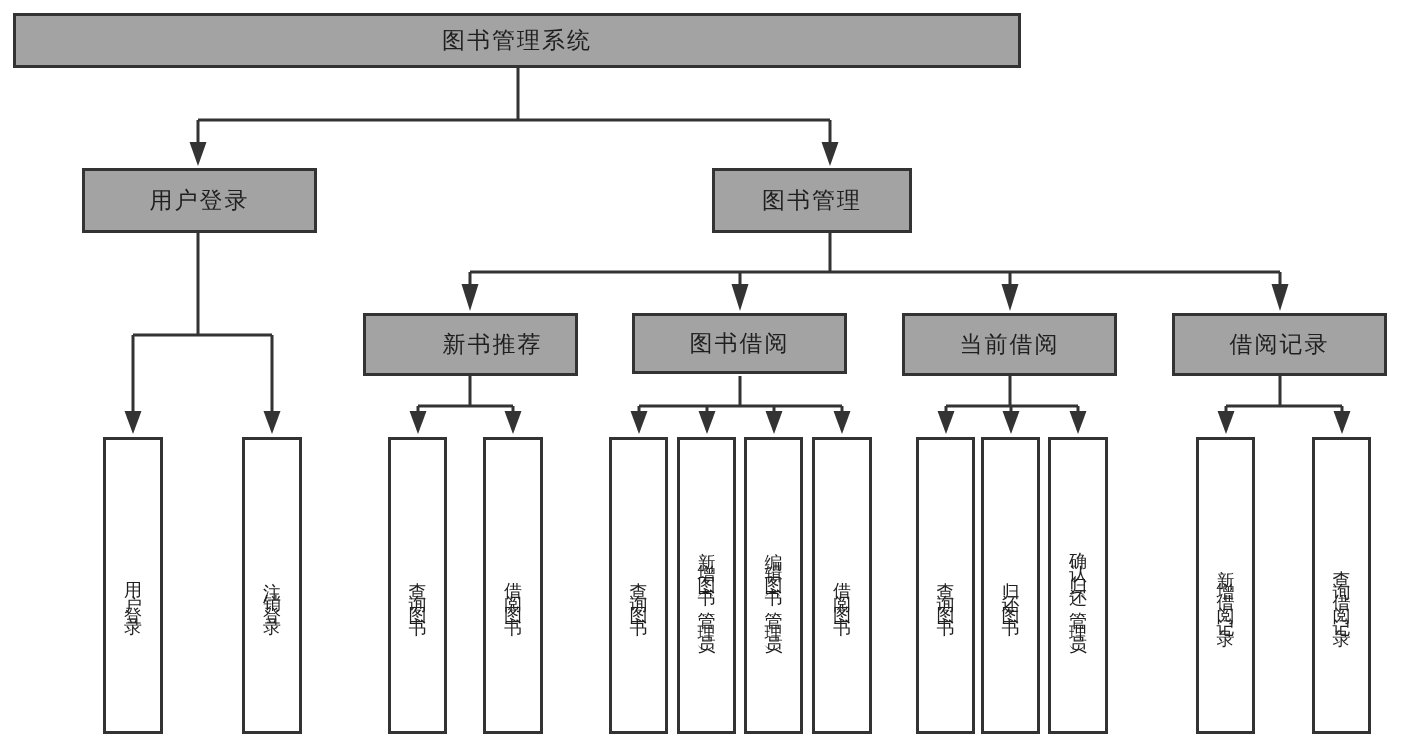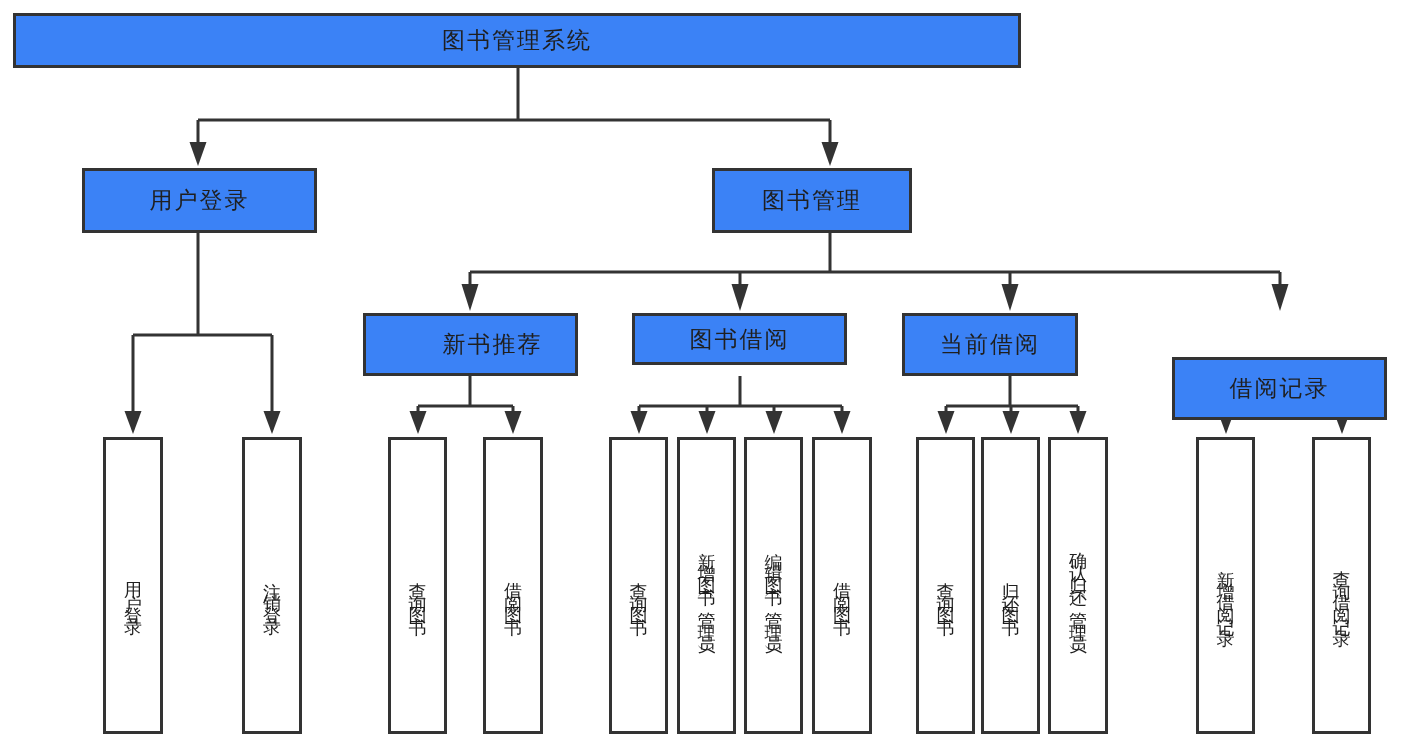--- a/index.html
+++ b/index.html
@@ -5,21 +5,21 @@
   html,body{margin:0;padding:0;background:var(--bg,#fff);}
   .canvas{
     position:relative;width:1405px;height:747px;background:var(--bg,#fff);
     font-family:"DejaVu Sans","Liberation Sans",sans-serif;
     color:var(--text-color,#1f1f1f);overflow:hidden;
   }
   svg.wires{position:absolute;left:0;top:0;}
   .line{stroke:var(--line-color,#333);stroke-width:3;fill:none;}
   .arrowheads polygon{fill:var(--line-color,#333);}
   .node{
-    position:absolute;box-sizing:border-box;background:#3b82f6;
+    position:absolute;box-sizing:border-box;background:#a3a3a3;
     border:3px solid var(--border-color,#333);
     display:flex;align-items:center;justify-content:center;
     font-size:23px;letter-spacing:2px;white-space:nowrap;
   }
   .vnode{
     position:absolute;box-sizing:border-box;background:#fff;
     border:3px solid var(--border-color,#333);
     top:437px;height:297px;
     display:flex;align-items:center;justify-content:center;
   }
@@ -69,23 +69,23 @@
       <polygon points="1333.5,411 1350.5,411 1342,434"></polygon>
     </g>
   </svg>
 
   <div class="node" style="left:13px;top:13px;width:1008px;height:55px;">图书管理系统</div>
 
   <div class="node" style="left:82px;top:168px;width:235px;height:65px;">用户登录</div>
   <div class="node" style="left:712px;top:168px;width:200px;height:65px;">图书管理</div>
 
   <div class="node" style="left:363px;top:313px;width:215px;height:63px;padding-left:44px;">新书推荐</div>
-  <div class="node" style="left:632px;top:313px;width:215px;height:52px;">图书借阅</div>
-  <div class="node" style="left:902px;top:313px;width:176px;height:63px;">当前借阅</div>
-  <div class="node" style="left:1172px;top:313px;width:215px;height:63px;margin-top:44px;">借阅记录</div>
+  <div class="node" style="left:632px;top:313px;width:215px;height:61px;">图书借阅</div>
+  <div class="node" style="left:902px;top:313px;width:215px;height:63px;">当前借阅</div>
+  <div class="node" style="left:1172px;top:313px;width:215px;height:63px;">借阅记录</div>
 
   <div class="vnode" style="left:103px;width:60px;">
     <span class="vtext">用户登录</span>
   </div>
   <div class="vnode" style="left:242px;width:60px;">
     <span class="vtext">注销登录</span>
   </div>
 
   <div class="vnode" style="left:388px;width:59px;">
     <span class="vtext">查询图书</span>

